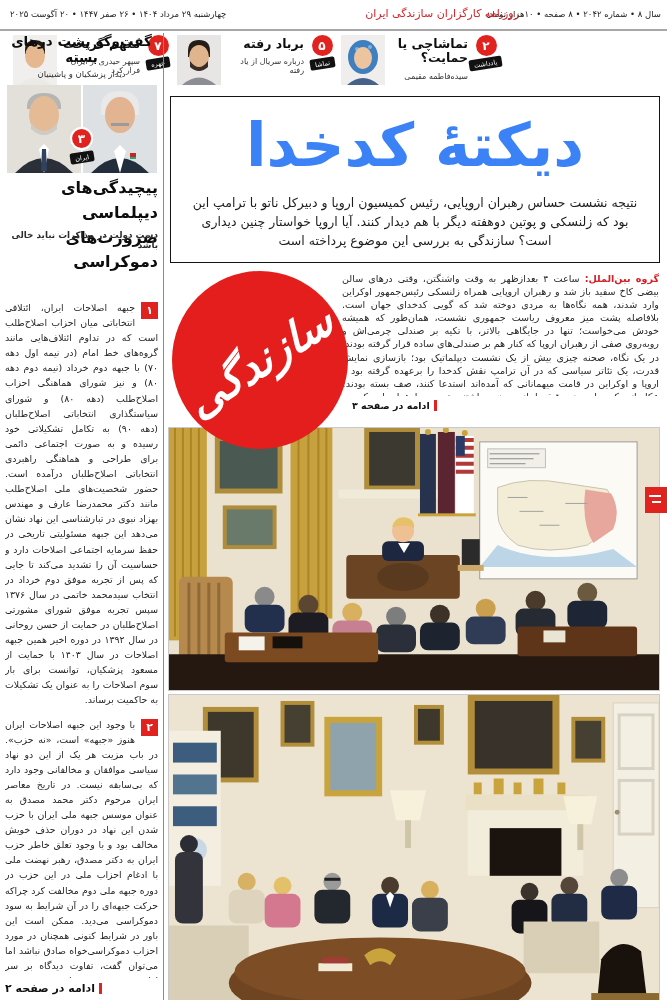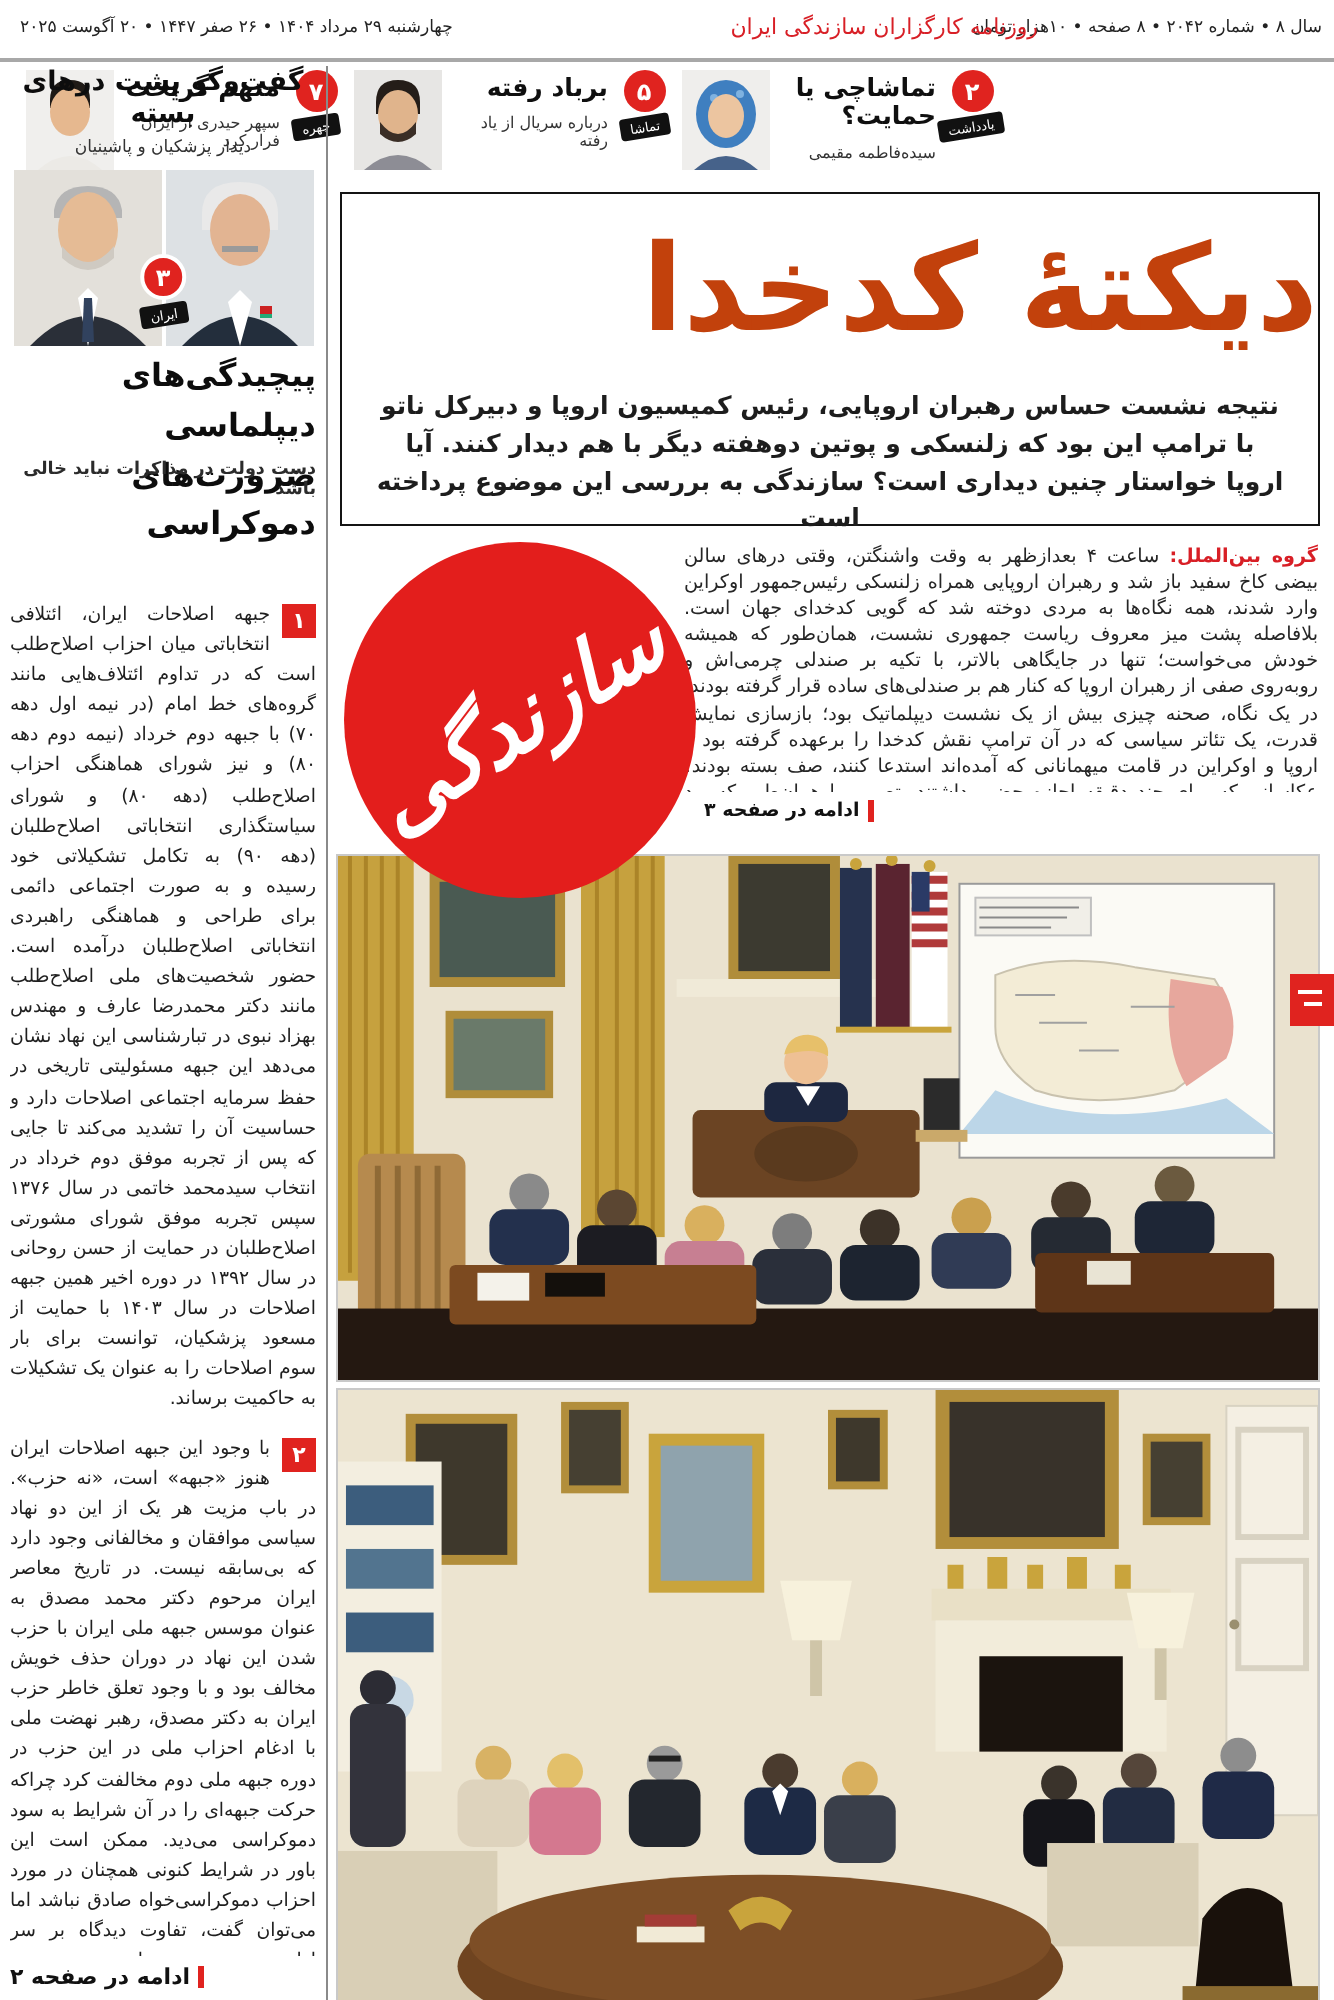--- a/index.html
+++ b/index.html
@@ -36,23 +36,23 @@
   .feature-photos { position:relative; margin-top:6px; display:flex; gap:2px; justify-content:center;}
   .feature-badge { position:absolute; left:50%; top:42px; transform:translateX(-50%);
     display:flex; flex-direction:column; align-items:center; z-index:3;}
   .feature-badge .num-circle { width:23px; height:23px; border:2px solid #fff;}
 
   .v-divider { position:absolute; top:33px; bottom:0; left:163px; width:1px; background:#8a8a8a; }
 
   
   .head-box { position:absolute; top:96px; left:170px; right:7px; height:167px;
     border:1.5px solid #141414; padding-top:2px; }
-  .headline { font-size:60px; font-weight:bold; color:#c2410c;
+  .headline { font-size:60px; font-weight:bold; text-align:center; color:#3b82f6;
     line-height:1.55; letter-spacing:-1px; }
-  .lede { font-size:12.5px; font-weight:bold; text-align:center; color:#1d1d1d;
+  .lede { font-size:12.5px; font-weight:normal; text-align:center; color:#1d1d1d;
     line-height:1.5; padding:2px 16px 0; }
 
   .logo { position:absolute; left:172px; top:271px; width:176px; height:178px;
     background:#e31e1c; border-radius:50%; z-index:6; display:flex; align-items:center;
     justify-content:center; overflow:hidden;}
   .logo-text { color:#fff; font-size:44px; font-weight:bold; font-style:italic;
     transform:rotate(-33deg) skewX(-6deg); white-space:nowrap;}
 
   .lead-body { position:absolute; top:272px; left:342px; right:8px; height:124px;
     overflow:hidden; font-size:9.6px; line-height:13.1px; text-align:justify; color:#262626;}

